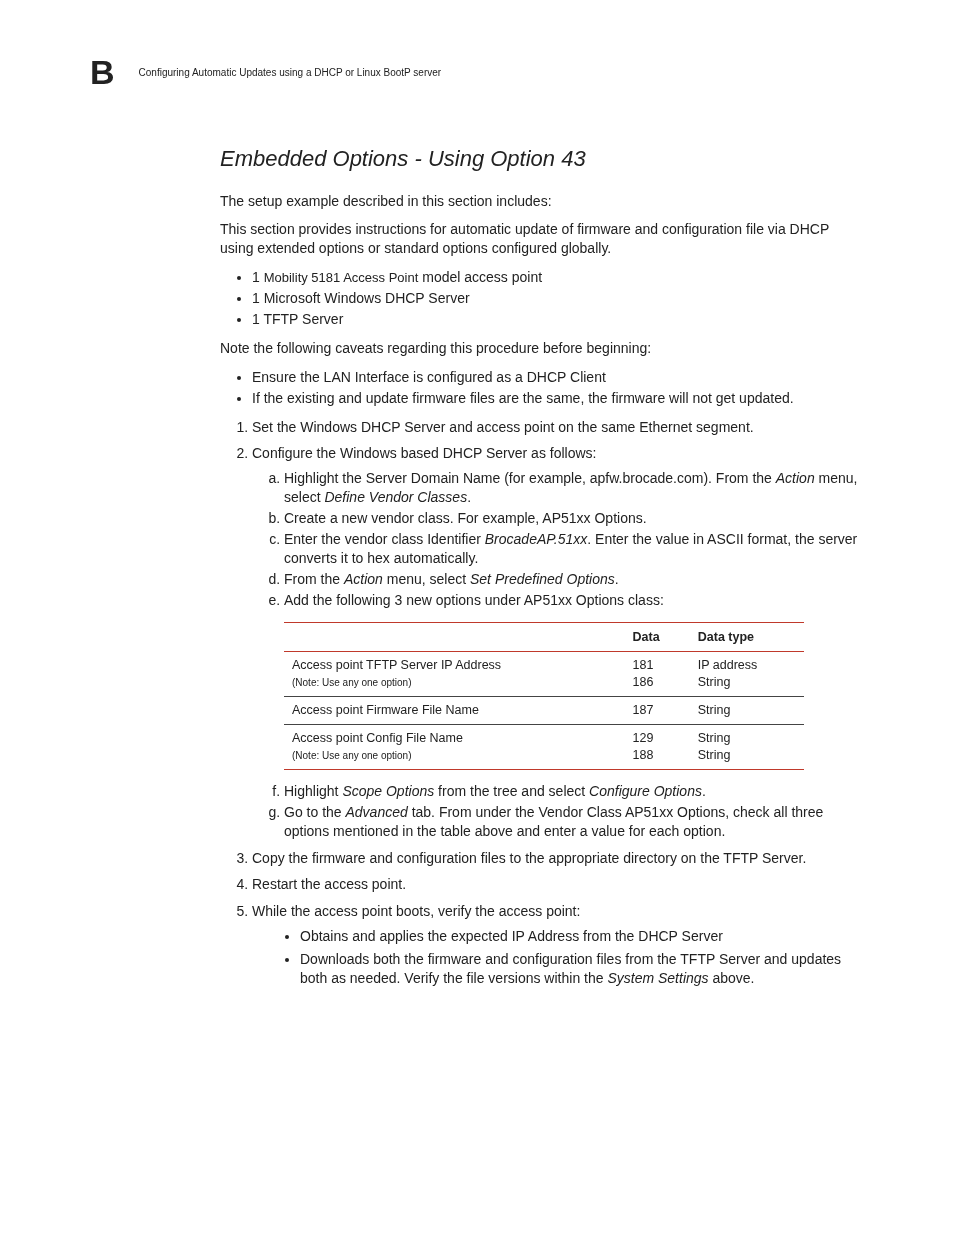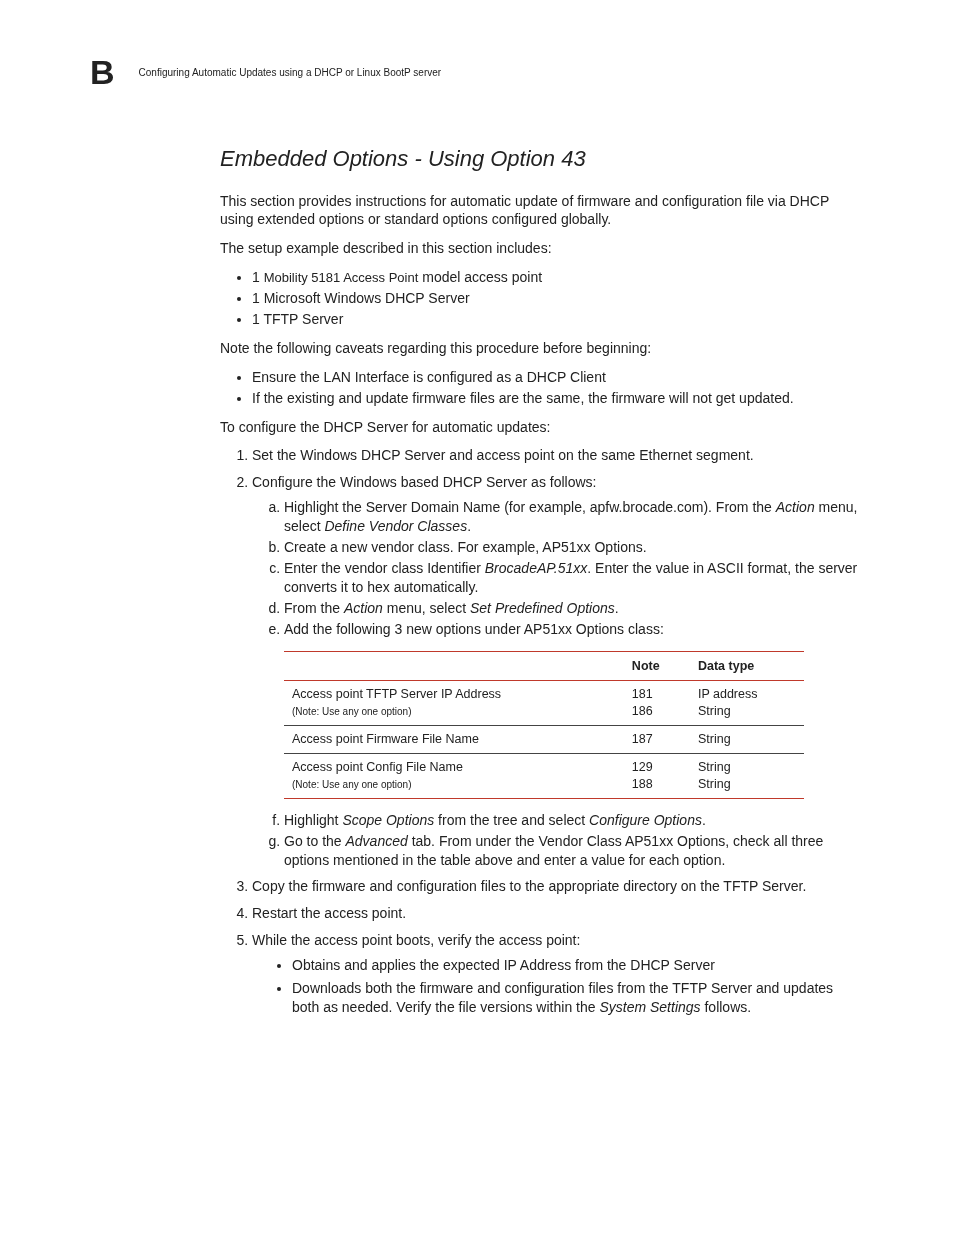--- a/index.html
+++ b/index.html
@@ -25,54 +25,53 @@
   ol.alpha > li { margin: 2px 0; }
   em { font-style: italic; }
   .smaller { font-size: 13px; }
   table { border-collapse: collapse; width: 520px; margin: 12px 0 12px 0; font-size: 12.5px; }
   th { text-align: left; font-weight: bold; padding: 6px 8px; border-top: 1.5px solid #c0392b; border-bottom: 1.5px solid #c0392b; }
   td { padding: 5px 8px; vertical-align: top; }
   tr.sep td { border-top: 1px solid #444; }
   tr.last td { border-bottom: 1.5px solid #c0392b; }
   .note { font-size: 10px; }
   .sub-bullets { list-style: disc; padding-left: 32px; margin: 6px 0; }
-  .sub-bullets li { margin: 4px 8px; }
+  .sub-bullets li { margin: 4px 16px; }
 </style>
 </head>
 <body>
 
 <div class="page-header">
   <div class="section-letter">B</div>
   <div class="header-title">Configuring Automatic Updates using a DHCP or Linux BootP server</div>
 </div>
 
 <h2 class="heading">Embedded Options - Using Option 43</h2>
 
 <div class="content">
 
+  <p>The setup example described in this section includes:</p>
+
   <p>This section provides instructions for automatic update of firmware and configuration file via DHCP using extended options or standard options configured globally.</p>
-
-  <p>The setup example described in this section includes:</p>
 
   <ul class="bullets">
     <li>
       <span>1 </span><span class="smaller">Mobility 5181 Access Point</span><span> model access point</span>
     </li>
     <li>1 Microsoft Windows DHCP Server</li>
     <li>1 TFTP Server</li>
   </ul>
 
   <p>Note the following caveats regarding this procedure before beginning:</p>
 
   <ul class="bullets">
     <li>Ensure the LAN Interface is configured as a DHCP Client</li>
     <li>If the existing and update firmware files are the same, the firmware will not get updated.</li>
   </ul>
 
-  <p>To configure the DHCP Server for automatic updates:</p>
 
   <ol class="numbered">
     <li>Set the Windows DHCP Server and access point on the same Ethernet segment.</li>
     <li>
       <span>Configure the Windows based DHCP Server as follows:</span>
       <ol class="alpha">
         <li>
           <span>Highlight the Server Domain Name (for example, apfw.brocade.com). From the </span><em>Action</em><span> menu, select </span><em>Define Vendor Classes</em><span>.</span>
         </li>
         <li>Create a new vendor class. For example, AP51xx Options.</li>
@@ -82,21 +81,21 @@
         <li>
           <span>From the </span><em>Action</em><span> menu, select </span><em>Set Predefined Options</em><span>.</span>
         </li>
         <li>
           <span>Add the following 3 new options under AP51xx Options class:</span>
 
           <table>
             <thead>
               <tr>
                 <th></th>
-                <th>Note</th>
+                <th>Data</th>
                 <th>Data type</th>
               </tr>
             </thead>
             <tbody>
               <tr>
                 <td>
                   <span>Access point TFTP Server IP Address</span><br>
                   <span class="note">(Note: Use any one option)</span>
                 </td>
                 <td>
@@ -138,19 +137,19 @@
         </li>
       </ol>
     </li>
     <li>Copy the firmware and configuration files to the appropriate directory on the TFTP Server.</li>
     <li>Restart the access point.</li>
     <li>
       <span>While the access point boots, verify the access point:</span>
       <ul class="sub-bullets">
         <li>Obtains and applies the expected IP Address from the DHCP Server</li>
         <li>
-          <span>Downloads both the firmware and configuration files from the TFTP Server and updates both as needed. Verify the file versions within the </span><em>System Settings</em><span> follows.</span>
+          <span>Downloads both the firmware and configuration files from the TFTP Server and updates both as needed. Verify the file versions within the </span><em>System Settings</em><span> above.</span>
         </li>
       </ul>
     </li>
   </ol>
 
 </div>
 
 </body></html>

